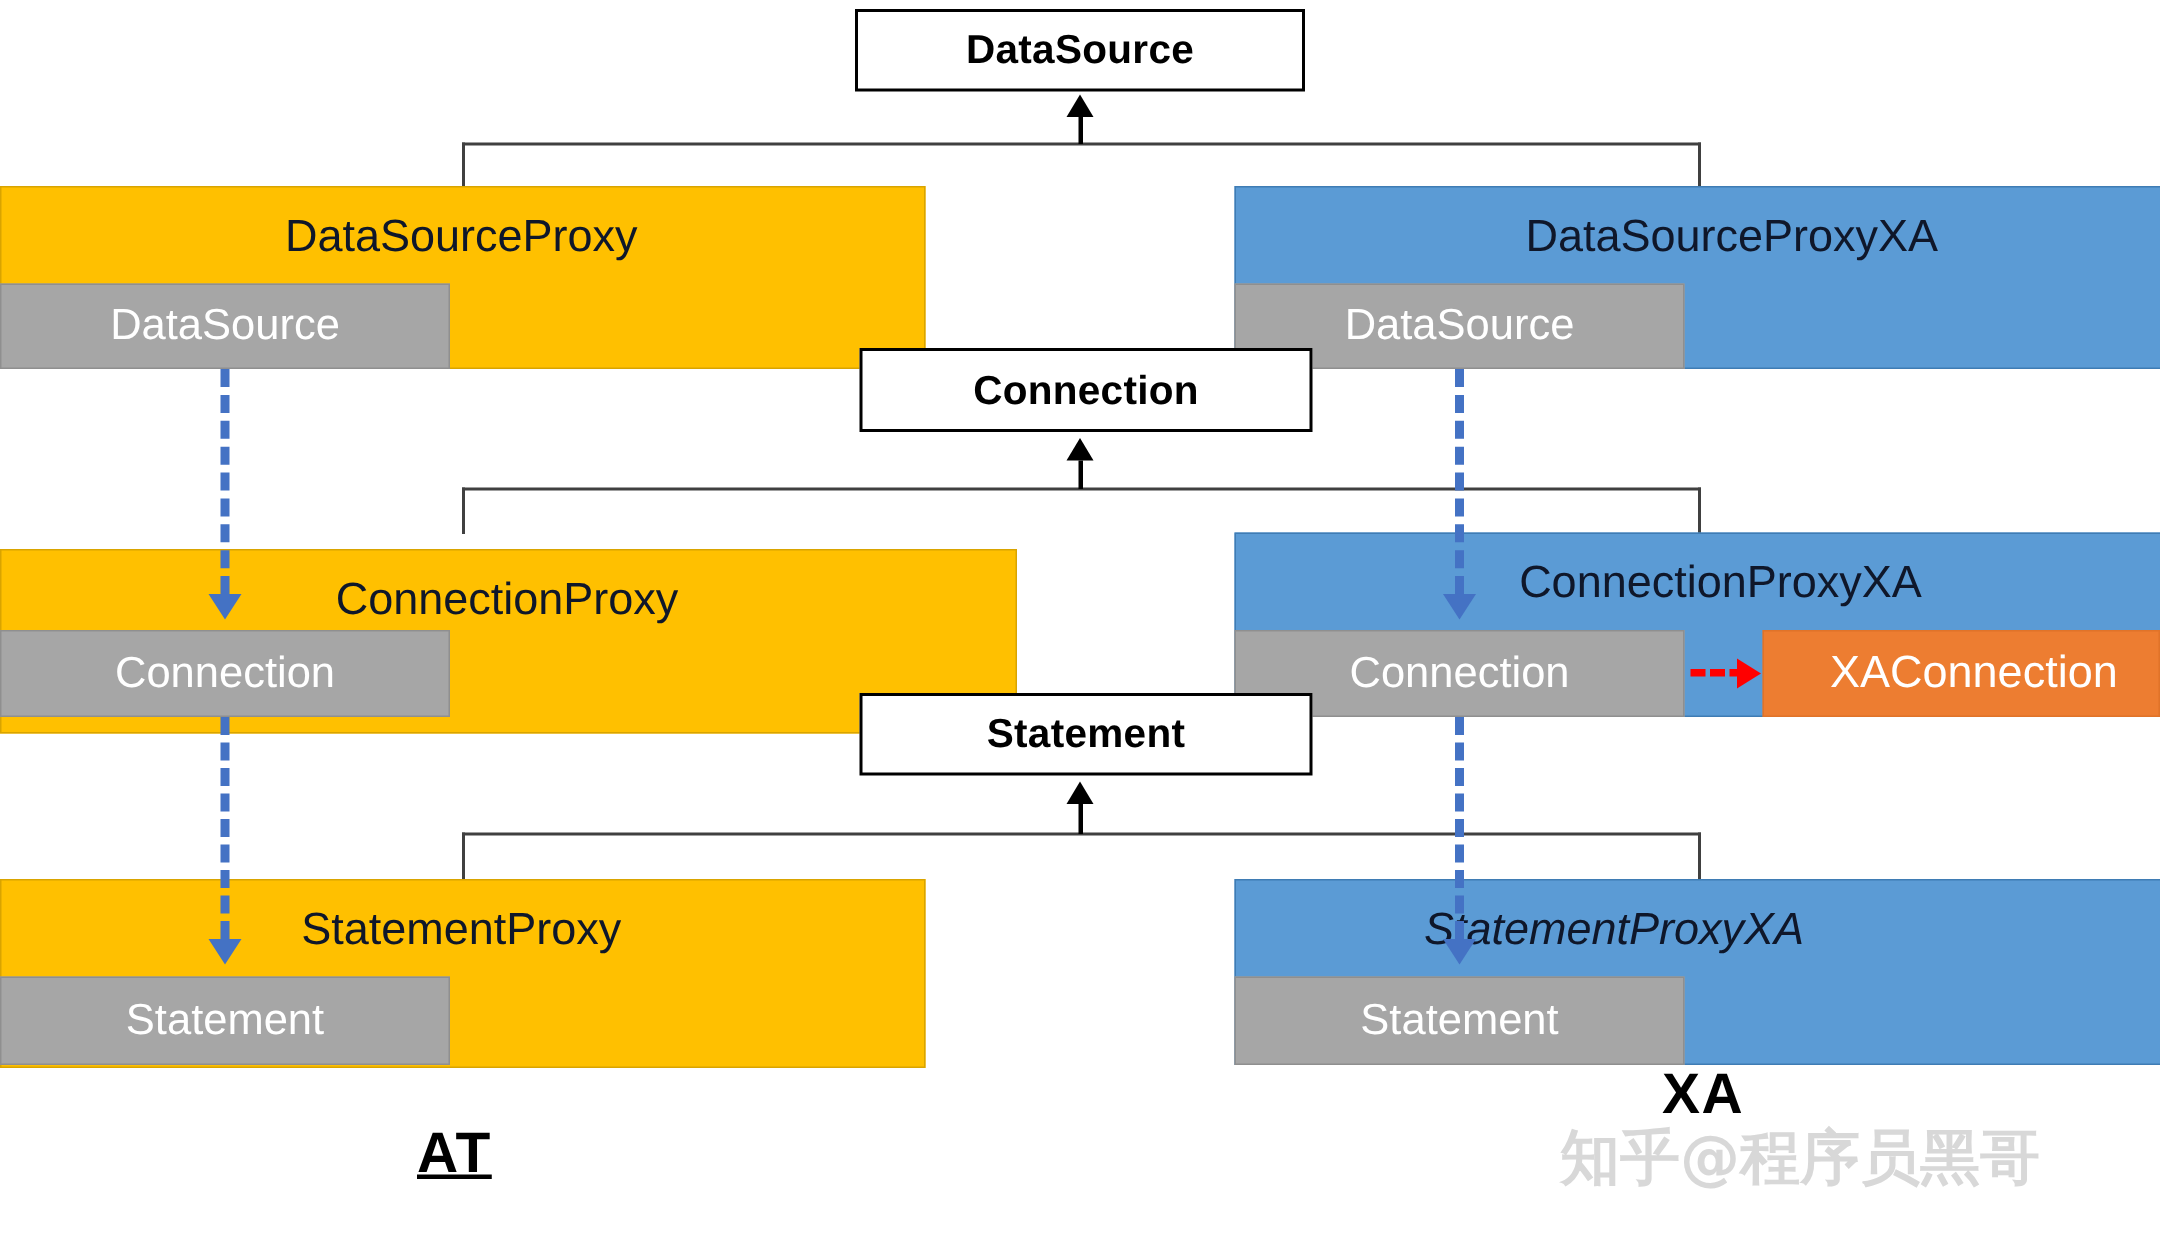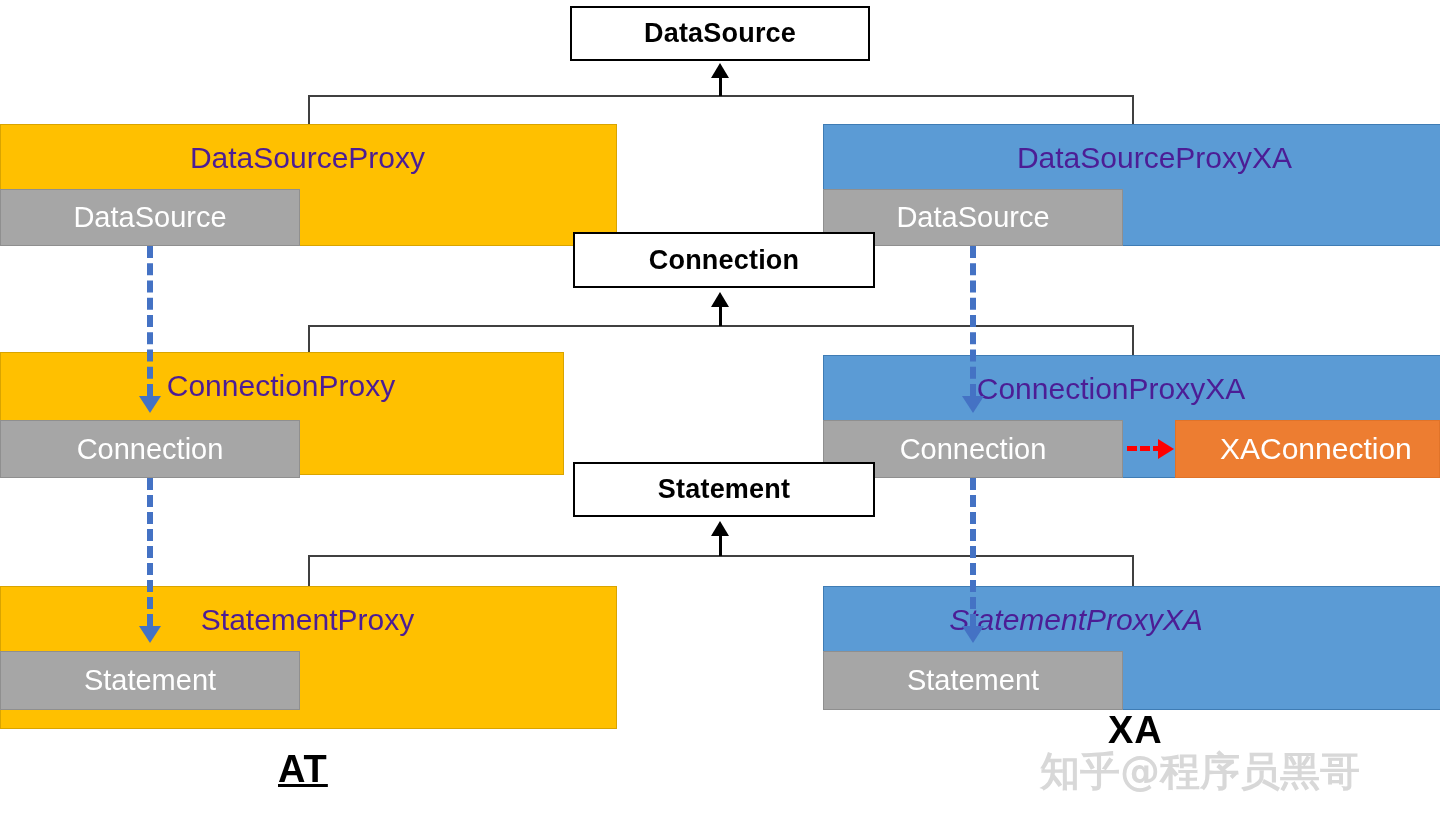--- a/index.html
+++ b/index.html
@@ -42,21 +42,21 @@
 
   .proxy-title{
     position:absolute;
     top:0;
     left:0;
     width:100%;
     height:65px;
     display:flex;
     align-items:center;
     justify-content:center;
-    color:#4c1d95;
+    color:#0f172a;
     font-size:30px;
     font-weight:normal;
     white-space:nowrap;
     pointer-events:none;
   }
   
   .proxy.yellow .proxy-title{transform:translateX(-1px);}
 
   
   .field{
@@ -179,29 +179,29 @@
   <div class="abs iface" style="left:573px;top:232px;width:302px;height:56px;">
     <span>Connection</span>
   </div>
 
   <div class="abs vline-thick" style="left:719px;top:307px;height:19px;"></div>
   <div class="abs arrow-up" style="left:711px;top:292px;"></div>
   <div class="abs hline" style="left:308px;top:325px;width:826px;"></div>
   <div class="abs vline" style="left:308px;top:325px;height:31px;"></div>
   <div class="abs vline" style="left:1132px;top:325px;height:31px;"></div>
 
-  <div class="abs proxy yellow" style="left:0px;top:352px;width:564px;height:123px;">
+  <div class="abs proxy yellow" style="left:0px;top:366px;width:678px;height:123px;">
     <div class="proxy-title">ConnectionProxy</div>
   </div>
   <div class="abs field" style="left:0px;top:420px;width:300px;height:58px;">
     <span>Connection</span>
   </div>
 
   <div class="abs proxy blue" style="left:823px;top:355px;width:625px;height:123px;">
-    <div class="proxy-title" style="width:574px;">ConnectionProxyXA</div>
+    <div class="proxy-title" style="width:574px;padding-left:36px;">ConnectionProxyXA</div>
   </div>
   <div class="abs field" style="left:823px;top:420px;width:300px;height:58px;">
     <span>Connection</span>
   </div>
 
   <div class="abs dashed-h-red" style="left:1127px;top:446px;width:36px;"></div>
   <div class="abs dash-arrow-right" style="left:1158px;top:439px;"></div>
 
   <div class="abs xabox" style="left:1175px;top:420px;width:265px;height:58px;">
     <span>XAConnection</span>
@@ -210,21 +210,21 @@
   <div class="abs iface" style="left:573px;top:462px;width:302px;height:55px;">
     <span>Statement</span>
   </div>
 
   <div class="abs vline-thick" style="left:719px;top:536px;height:20px;"></div>
   <div class="abs arrow-up" style="left:711px;top:521px;"></div>
   <div class="abs hline" style="left:308px;top:555px;width:826px;"></div>
   <div class="abs vline" style="left:308px;top:555px;height:32px;"></div>
   <div class="abs vline" style="left:1132px;top:555px;height:32px;"></div>
 
-  <div class="abs proxy yellow" style="left:0px;top:586px;width:617px;height:143px;">
+  <div class="abs proxy yellow" style="left:0px;top:586px;width:617px;height:126px;">
     <div class="proxy-title">StatementProxy</div>
   </div>
   <div class="abs field" style="left:0px;top:651px;width:300px;height:59px;">
     <span>Statement</span>
   </div>
 
   <div class="abs proxy blue" style="left:823px;top:586px;width:625px;height:124px;">
     <div class="proxy-title" style="width:504px;font-style:italic;">StatementProxyXA</div>
   </div>
   <div class="abs field" style="left:823px;top:651px;width:300px;height:59px;">

